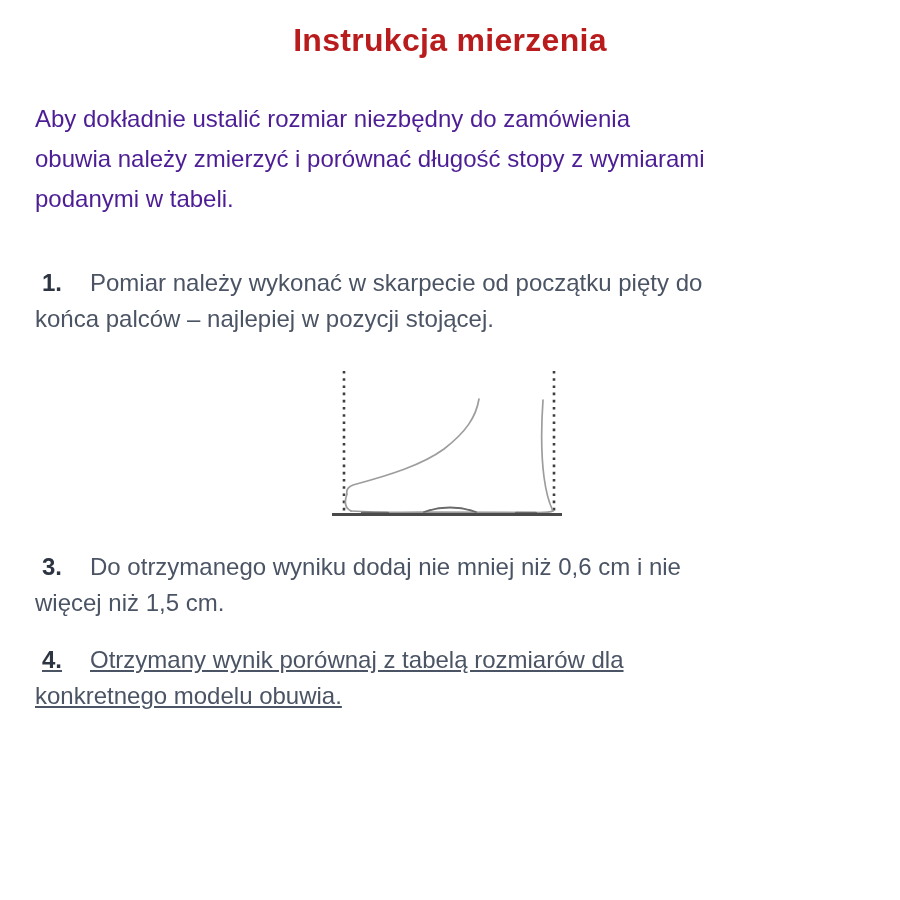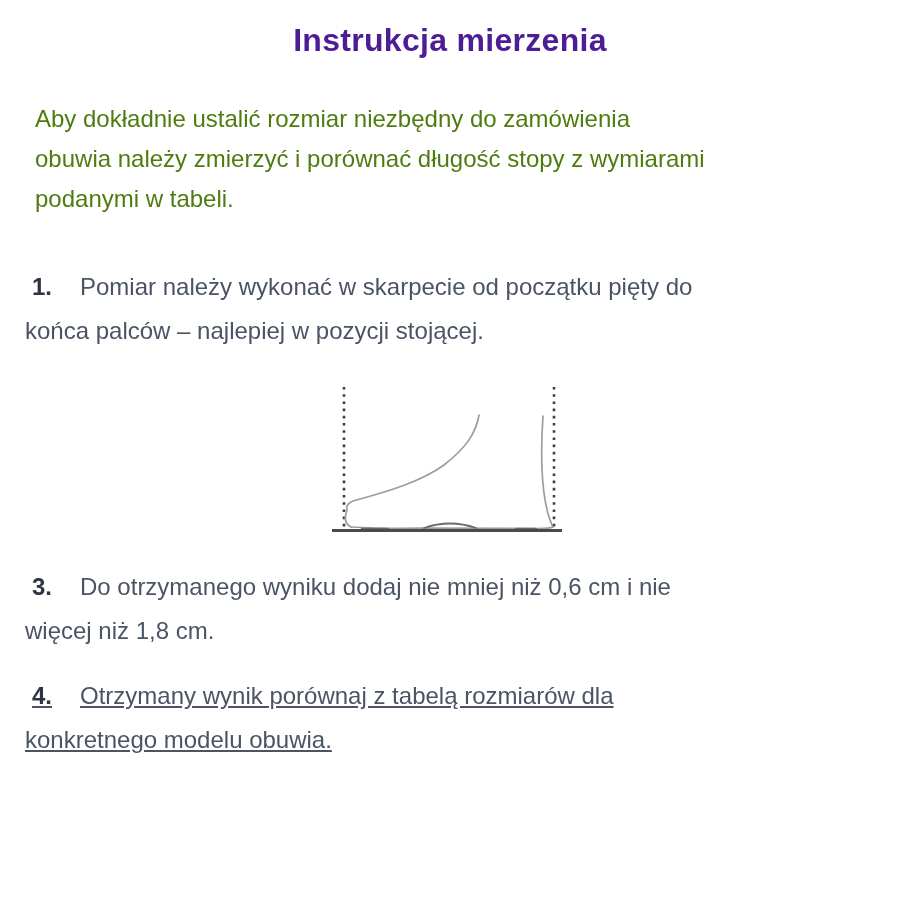--- a/index.html
+++ b/index.html
@@ -14,37 +14,37 @@
     overflow: hidden;
     -webkit-font-smoothing: antialiased;
   }
   .page-title {
     margin: 0;
     padding-top: 22px;
     text-align: center;
     font-size: 32px;
     font-weight: 700;
     letter-spacing: 0.3px;
-    color: #4c1d95;
+    color: #b91c1c;
   }
   .intro {
     margin: 40px 20px 0 35px;
     font-size: 24px;
     line-height: 40px;
-    color: #4d7c0f;
+    color: #4c1d95;
     white-space: pre-line;
   }
   .steps {
     margin: 0;
     padding: 0;
   }
   .step {
-    margin: 20px 20px 0 25px;
+    margin: 20px 20px 0 35px;
     font-size: 24px;
-    line-height: 44px;
+    line-height: 36px;
     color: #4b5464;
   }
   .step-1 { margin-top: 46px; }
   .step-2 { margin-top: 56px; }
   .step-3 { margin-top: 20px; }
   .step-4 { margin-top: 21px; text-decoration: underline; }
   .step-number {
     font-weight: 700;
     color: #2d3442;
     margin-left: 7px;
@@ -101,21 +101,21 @@
       <path d="M32,153.8 H58" stroke="#6a6a6a" stroke-width="2.2" stroke-linecap="round"></path>
       <path d="M186,153.8 H206" stroke="#6a6a6a" stroke-width="2.2" stroke-linecap="round"></path>
 
       <line x1="2" y1="155.5" x2="232" y2="155.5" stroke="#4a4a4a" stroke-width="3"></line>
     </svg>
   </div>
 
 
   <p class="step step-3">
     <span class="step-number">3.</span><span class="step-text">Do otrzymanego wyniku dodaj nie mniej niż 0,6 cm i nie
-więcej niż 1,8 cm.</span>
+więcej niż 1,5 cm.</span>
   </p>
 
   <p class="step step-4">
     <span class="step-number">4.</span><span class="step-text">Otrzymany wynik porównaj z tabelą rozmiarów dla
 konkretnego modelu obuwia.</span>
   </p>
 
 </div>
 
 </body></html>

